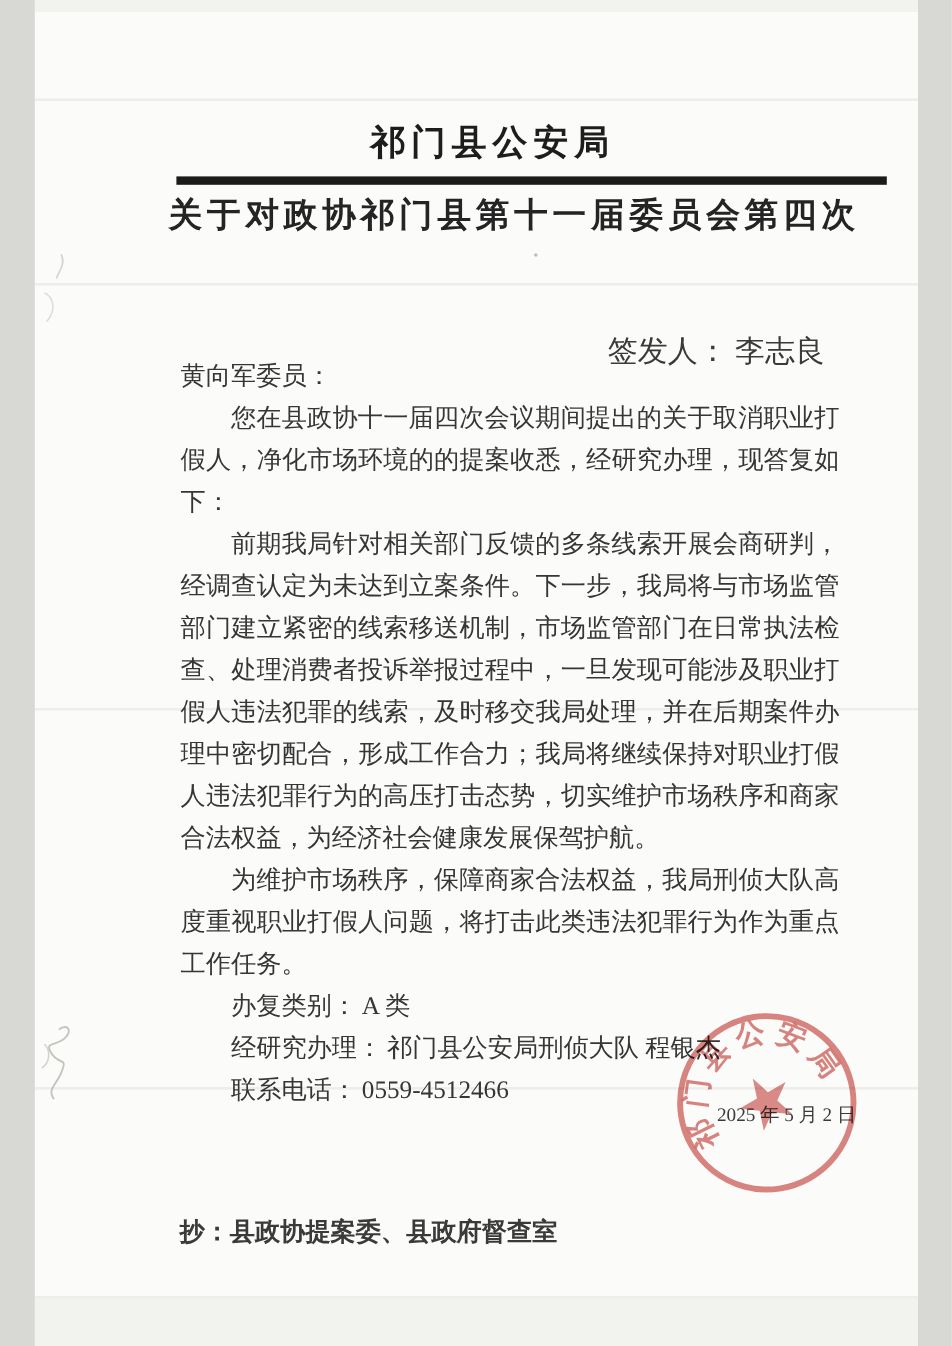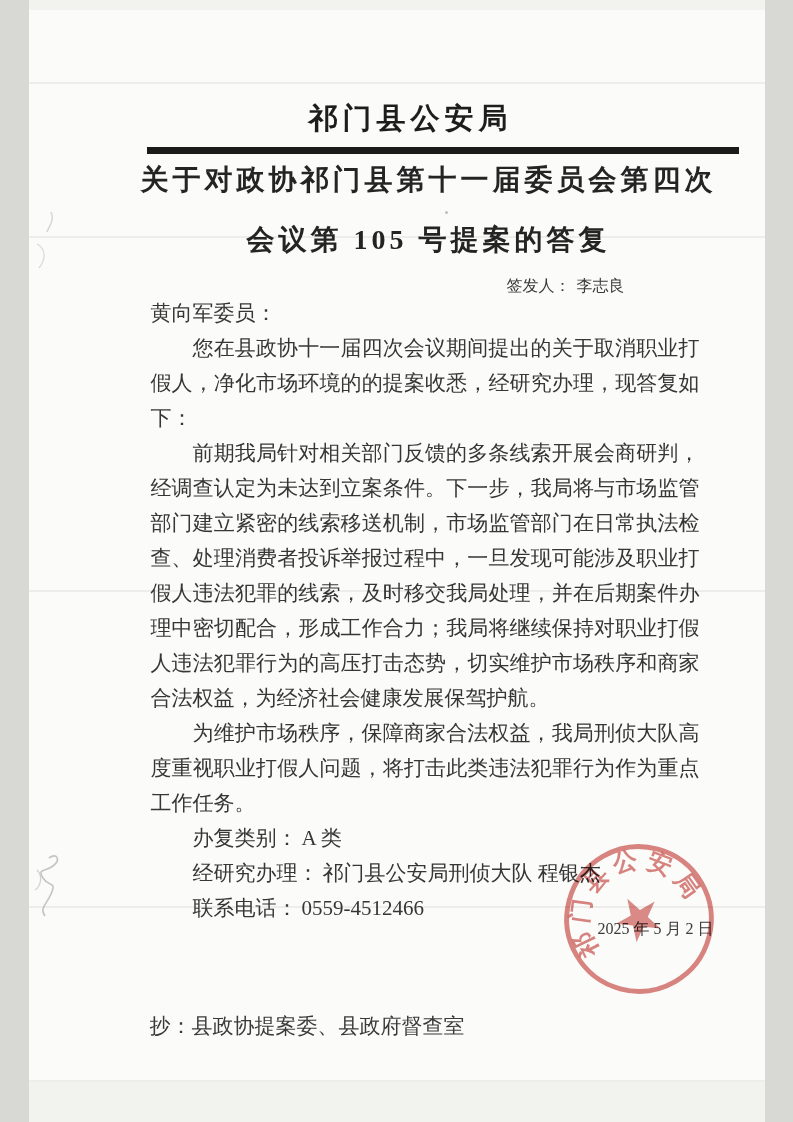--- a/index.html
+++ b/index.html
@@ -19,33 +19,33 @@
     position:absolute;top:99px;left:0;width:100%;
     text-align:center;transform:translateX(14px);
     font-size:29px;font-weight:bold;letter-spacing:5px;color:#1d1d1d;
   }
   .divider{position:absolute;top:147px;left:118px;width:592px;height:7px;background:#1b1b1b;}
   .doc-title{
     position:absolute;top:150px;left:90px;width:620px;
     text-align:center;font-size:28px;font-weight:bold;color:#242424;
     letter-spacing:4px;line-height:60px;
   }
-  .signer{position:absolute;top:276px;left:478px;font-size:16px;color:#3a3a3a;white-space:nowrap;}
+  .signer{position:absolute;top:276px;left:478px;font-size:25px;color:#3a3a3a;white-space:nowrap;}
   .signer .name{margin-left:6px;}
   .body-block{
     position:absolute;top:296px;left:122px;width:549px;
     font-size:21px;line-height:35px;color:#363636;
     text-align:justify;
   }
   .body-block p{margin:0;text-indent:2em;}
   .salutation{text-indent:0;}
   .info-line{text-indent:2em;text-align:left;}
   .info-line .gap{margin-left:4px;}
   .date-line{position:absolute;top:919px;left:505px;width:180px;text-align:right;font-size:16px;color:#3a3a3a;white-space:nowrap;}
-  .cc-line{position:absolute;top:1012px;left:121px;font-size:21px;color:#3a3a3a;}
+  .cc-line{position:absolute;top:1012px;left:121px;font-size:21px;color:#3a3a3a;font-weight:bold;}
   .seal{
     position:absolute;top:836px;left:527px;width:166px;height:166px;
     transform:rotate(-30deg);
     mix-blend-mode:multiply;opacity:0.85;
   }
   .speck{position:absolute;width:3px;height:3px;border-radius:50%;background:#8d8d87;opacity:.55;}
   .artifact{position:absolute;}
 </style>
 </head>
 <body>
@@ -68,21 +68,20 @@
     <path d="M18,8 C26,2 30,10 22,16 C14,22 6,18 12,28 C18,38 26,30 20,44 C16,54 8,58 14,66" fill="none" stroke="#a8a8a2" stroke-width="1.6" opacity="0.65"></path>
     <path d="M6,20 C12,26 10,36 4,40" fill="none" stroke="#b2b2ac" stroke-width="1.3" opacity="0.55"></path>
   </svg>
   <div class="speck" style="top:211px;left:416px"></div>
 
   <div class="letterhead">祁门县公安局</div>
   <div class="divider"></div>
 
   <div class="doc-title">
     <div>关于对政协祁门县第十一届委员会第四次</div>
-    <div>会议第 105 号提案的答复</div>
   </div>
 
   <div class="signer">
     <span>签发人：</span><span class="name">李志良</span>
   </div>
 
   <div class="body-block">
     <div class="salutation">黄向军委员：</div>
     <p>您在县政协十一届四次会议期间提出的关于取消职业打假人，净化市场环境的的提案收悉，经研究办理，现答复如下：</p>
     <p>前期我局针对相关部门反馈的多条线索开展会商研判，经调查认定为未达到立案条件。下一步，我局将与市场监管部门建立紧密的线索移送机制，市场监管部门在日常执法检查、处理消费者投诉举报过程中，一旦发现可能涉及职业打假人违法犯罪的线索，及时移交我局处理，并在后期案件办理中密切配合，形成工作合力；我局将继续保持对职业打假人违法犯罪行为的高压打击态势，切实维护市场秩序和商家合法权益，为经济社会健康发展保驾护航。</p>

